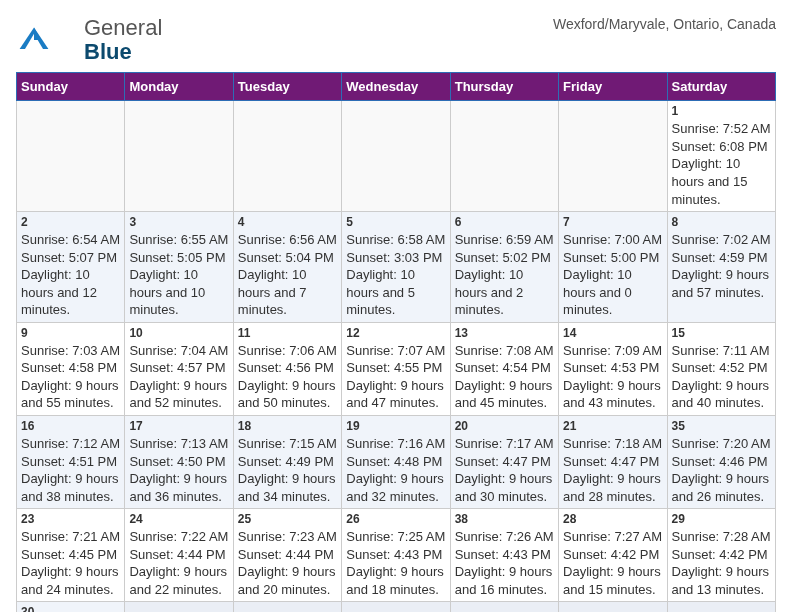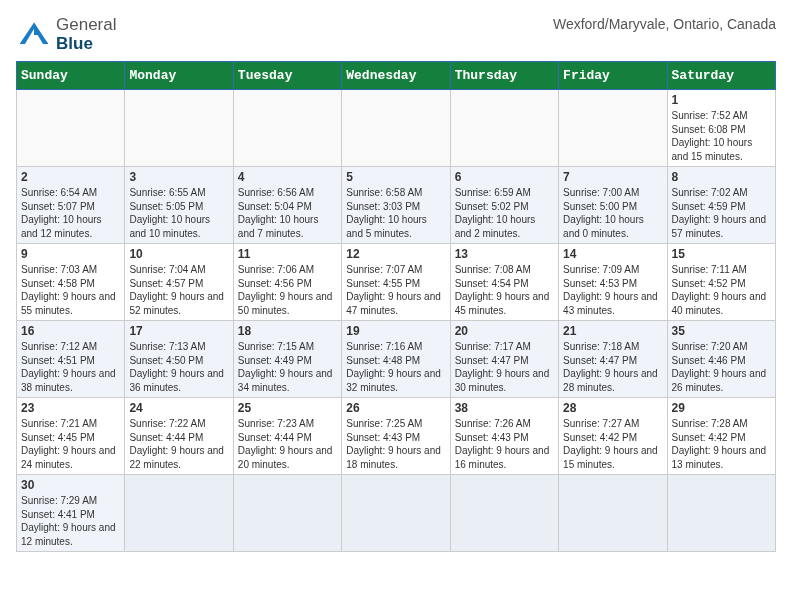--- a/index.html
+++ b/index.html
@@ -15,23 +15,24 @@
       justify-content: space-between;
       align-items: flex-start;
       margin-bottom: 8px;
     }
     .logo {
       display: flex;
       align-items: center;
       gap: 4px;
     }
     .logo-text {
-      font-size: 17px;
+      font-size: 22px;
       color: #333;
       line-height: 1.1;
+      margin-left: 28px;
     }
     .logo-text span { display: block; }
     .logo-text .general { color: #555; font-weight: normal; }
     .logo-text .blue { color: #0c4a6e; font-weight: bold; }
     .logo-icon {
       width: 36px;
       height: 36px;
     }
     .title-block {
       text-align: right;
@@ -45,28 +46,27 @@
     .subtitle {
       font-size: 14px;
       color: #555;
     }
     .calendar {
       width: 100%;
       border-collapse: collapse;
       border: 1px solid #ccc;
     }
     .calendar th {
-      background: #15803d;
+      background: #701a75;
       color: #fff;
       font-size: 13px;
       font-weight: bold;
       padding: 6px 4px;
       text-align: left;
       border: 1px solid #2d6db5;
-      font-family: Liberation Mono, monospace;
     }
     .calendar td {
       vertical-align: top;
       border: 1px solid #ccc;
       padding: 3px 4px;
       width: calc(100% / 7);
       min-height: 70px;
       font-size: 10px;
       color: #333;
       background: #fff;
@@ -75,21 +75,21 @@
       background: #f9f9f9;
     }
     .day-number {
       font-size: 12px;
       font-weight: bold;
       color: #333;
       display: block;
       margin-bottom: 2px;
     }
     .day-info {
-      font-size: 10px;
+      font-size: 13px;
       color: #333;
       line-height: 1.35;
     }
     .alt-row td {
       background: #f0f4fa;
     }
     .alt-row td.empty {
       background: #eaeef5;
     }
   </style>

